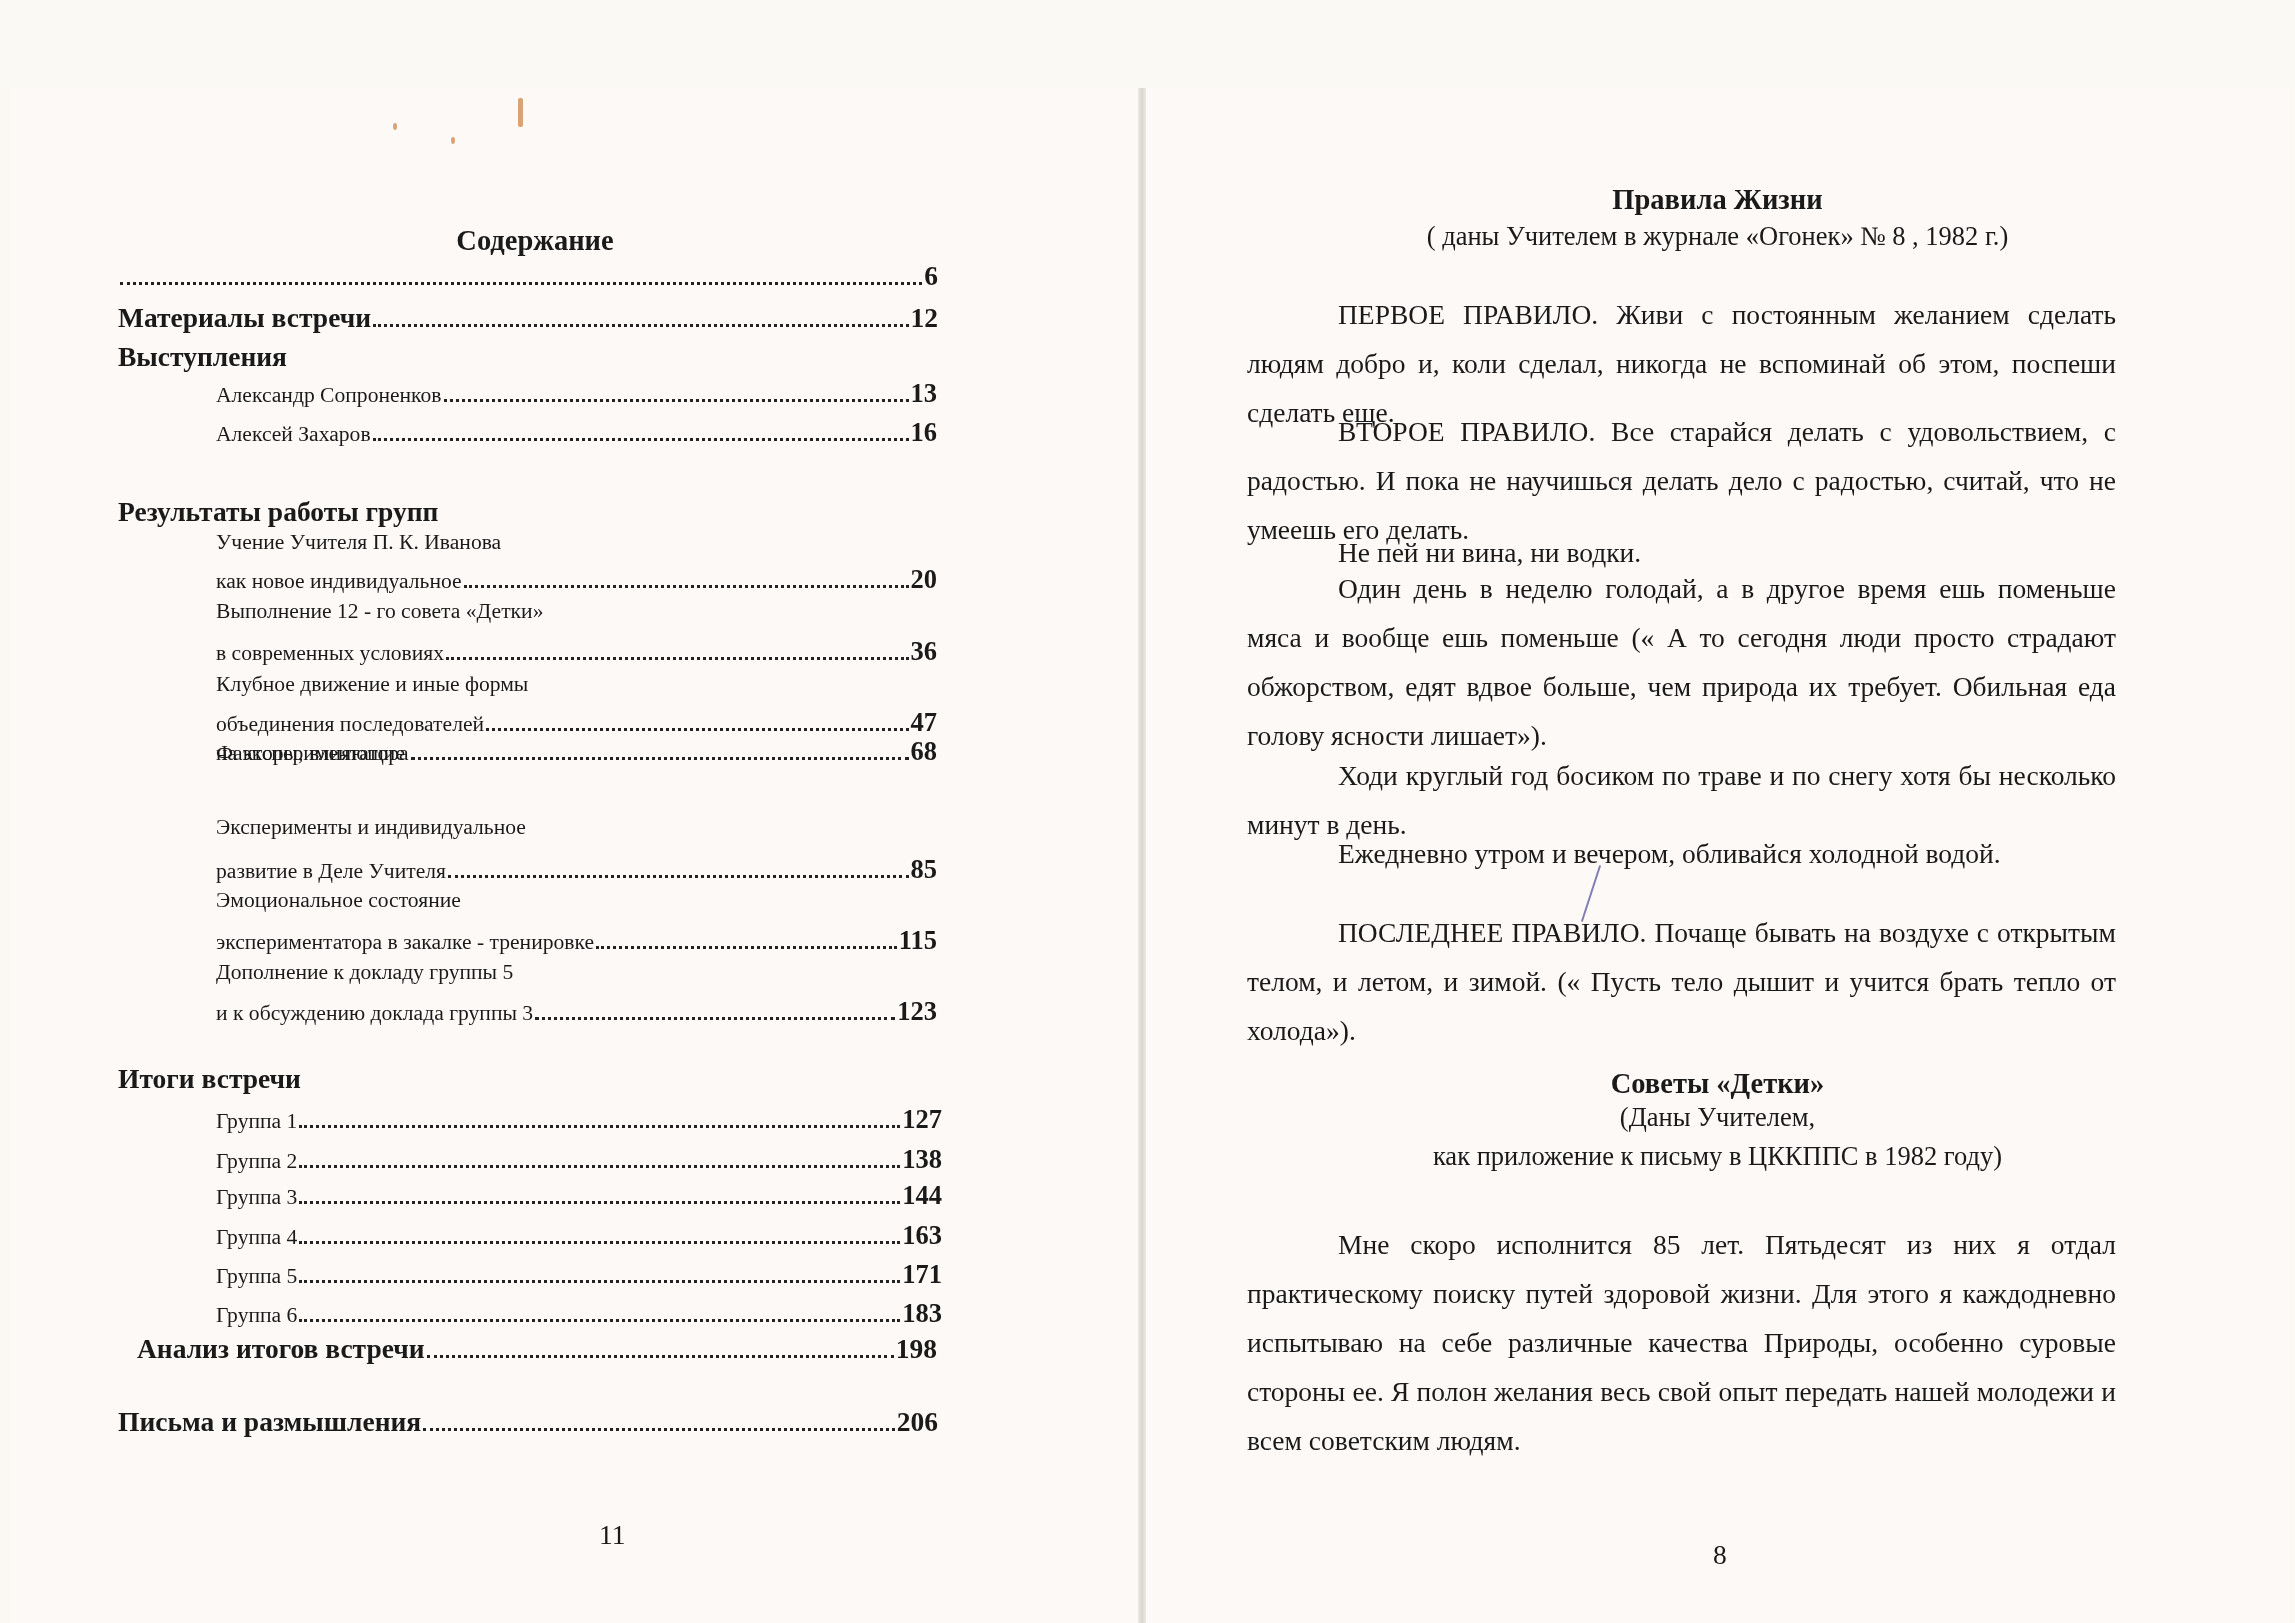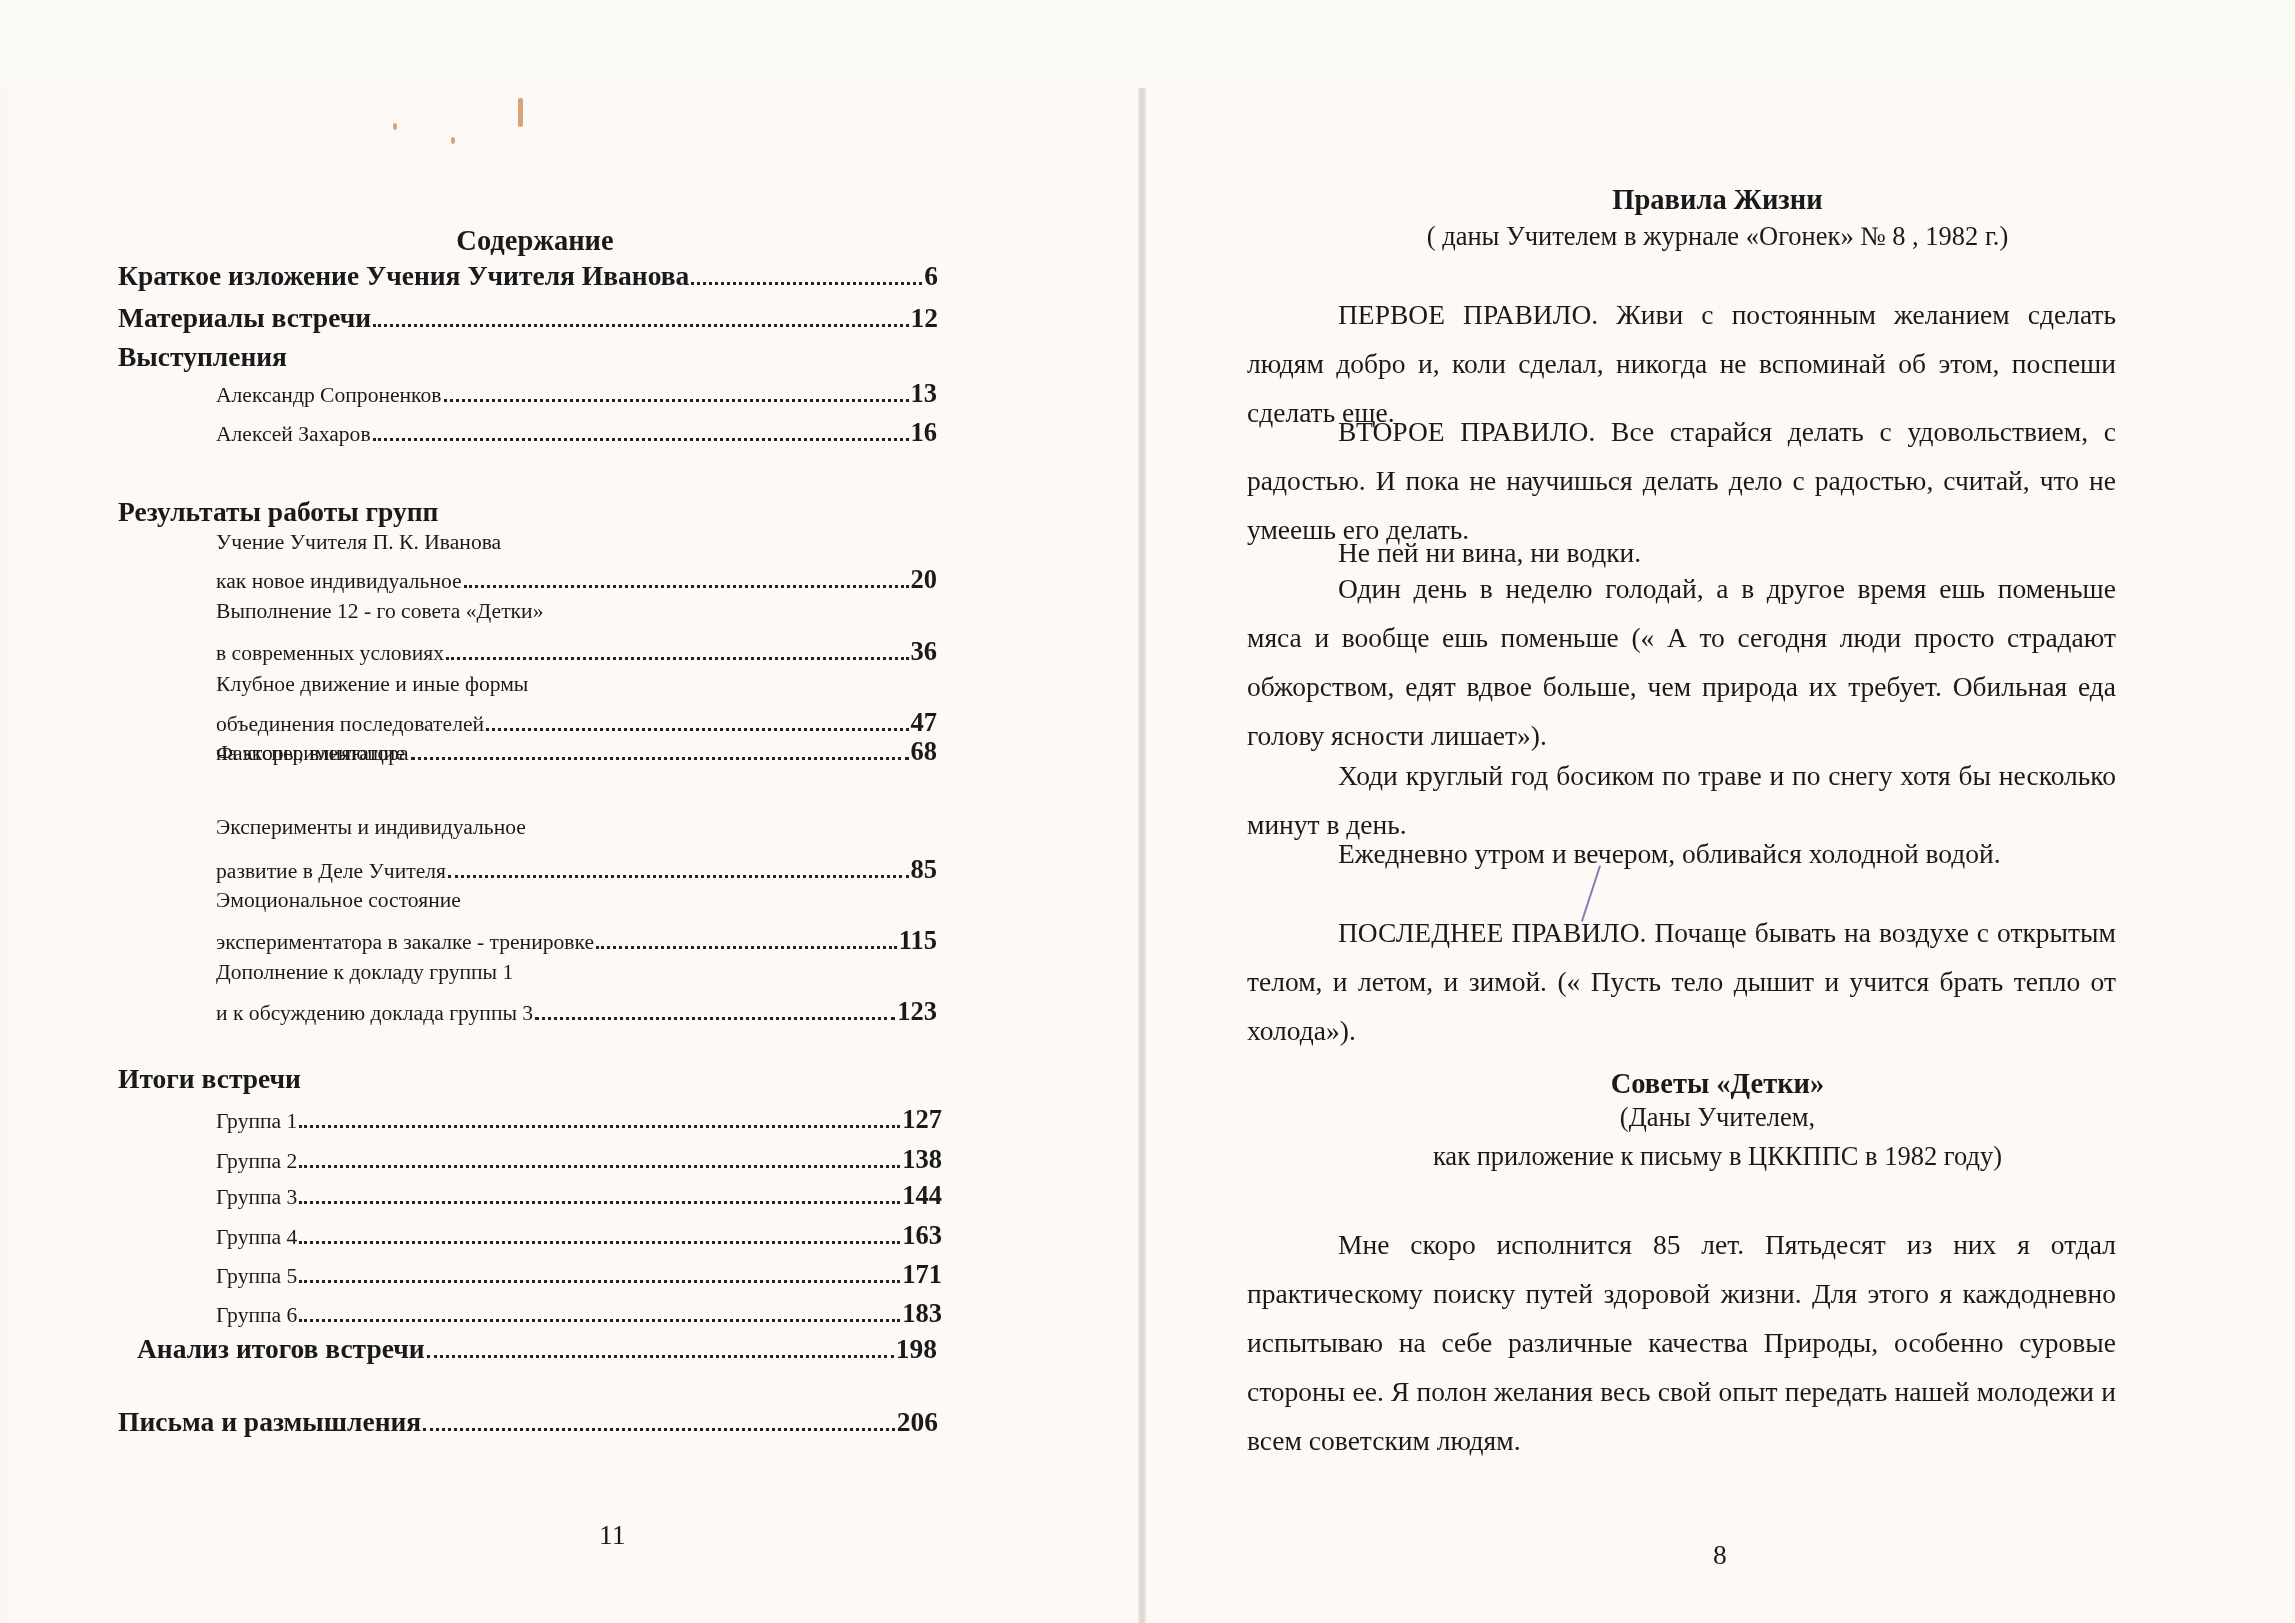--- a/index.html
+++ b/index.html
@@ -48,21 +48,20 @@
 <div class="fold"></div>
 <div class="page page-right"></div>
 
 <div class="spot" style="left:518px;top:98px;width:4.9px;height:29.4px;border-radius:2px;"></div>
 <div class="spot" style="left:393px;top:123px;width:3.9px;height:6.9px;"></div>
 <div class="spot" style="left:451px;top:137px;width:3.9px;height:6.9px;"></div>
 
 <div class="abs toc-title">Содержание</div>
 
 <div class="toc-row lvl1" style="top:260px;width:820px;">
-  <span class="label">Краткое изложение Учения Учителя Иванова</span>
   <span class="dots"></span>
   <span class="num">6</span>
 </div>
 <div class="toc-row lvl1" style="top:302px;width:820px;">
   <span class="label">Материалы встречи</span>
   <span class="dots"></span>
   <span class="num">12</span>
 </div>
 <div class="toc-head" style="top:341px;">Выступления</div>
 <div class="toc-row lvl2" style="top:378px;width:721px;">
@@ -106,21 +105,21 @@
   <span class="label">развитие в Деле Учителя</span>
   <span class="dots"></span>
   <span class="num">85</span>
 </div>
 <div class="toc-sub" style="top:888px;">Эмоциональное состояние</div>
 <div class="toc-row lvl2" style="top:925px;width:721px;">
   <span class="label">экспериментатора в закалке - тренировке </span>
   <span class="dots"></span>
   <span class="num">115</span>
 </div>
-<div class="toc-sub" style="top:960px;">Дополнение к докладу группы 1</div>
+<div class="toc-sub" style="top:960px;">Дополнение к докладу группы 5</div>
 <div class="toc-row lvl2" style="top:996px;width:721px;">
   <span class="label">и к обсуждению доклада группы 3</span>
   <span class="dots"></span>
   <span class="num">123</span>
 </div>
 
 <div class="toc-head" style="top:1063px;">Итоги встречи</div>
 <div class="toc-row lvl2" style="top:1104px;width:726px;">
   <span class="label">Группа 1</span>
   <span class="dots"></span>

